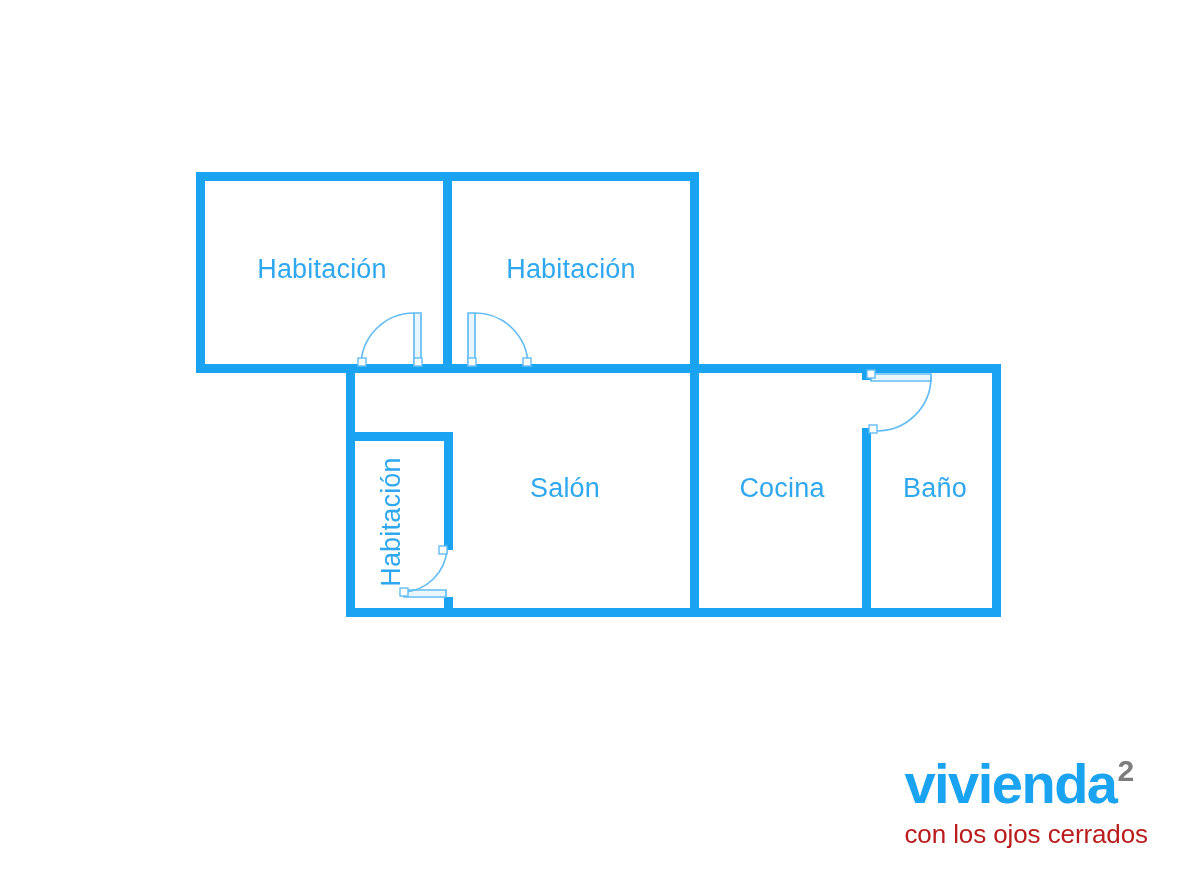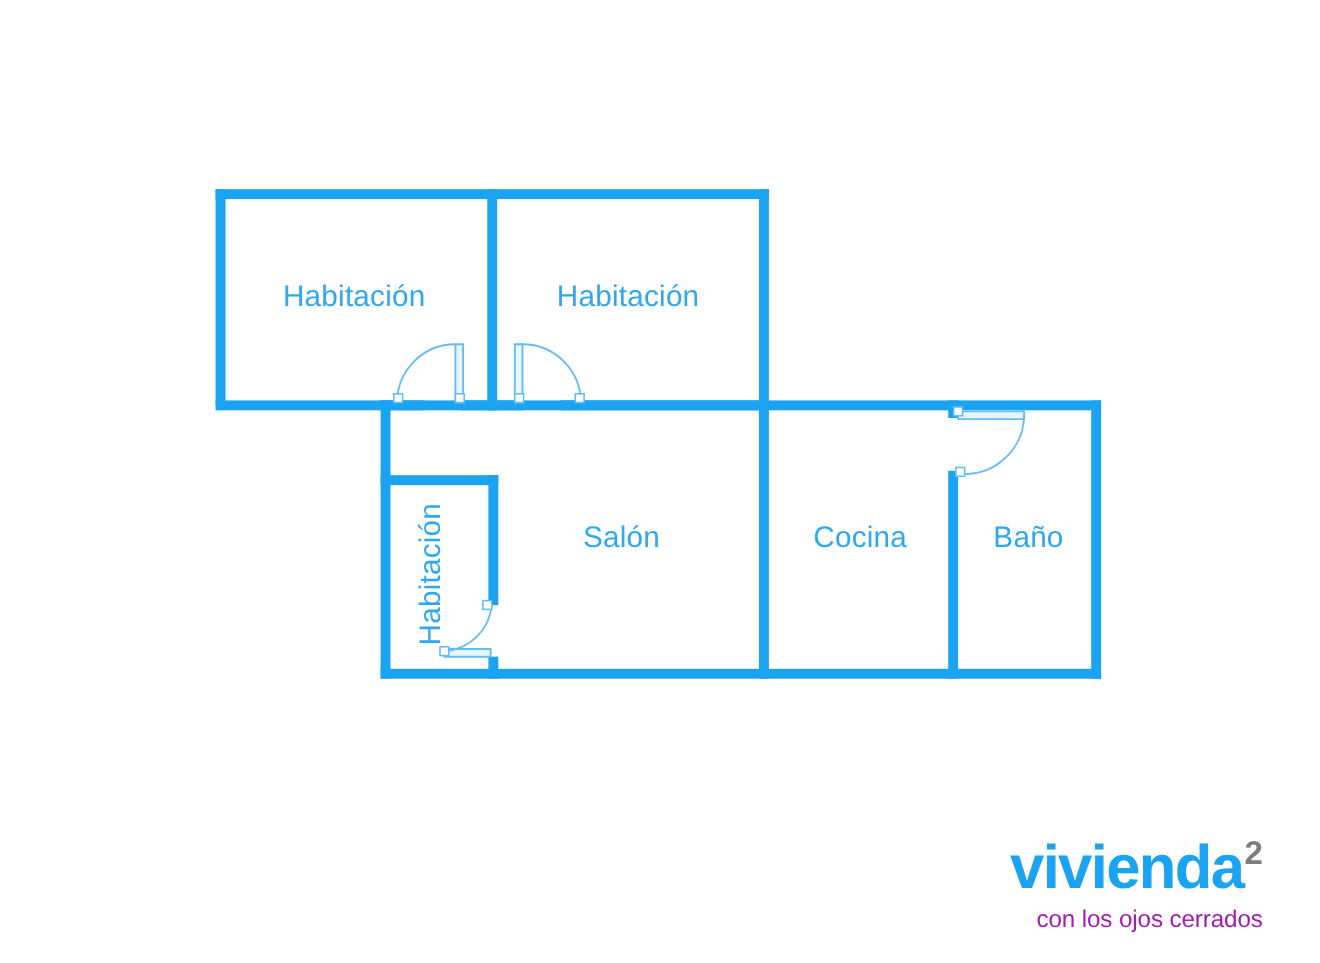--- a/index.html
+++ b/index.html
@@ -29,21 +29,20 @@
     font-size: 27px;
     fill: #2fa8ef;
     letter-spacing: 0.2px;
   }
 
   
   #brand-logo {
     position: absolute;
     right: 52px;
     bottom: 28px;
-    text-align: right;
     line-height: 1;
     user-select: none;
   }
   #brand-wordmark {
     font-family: "Liberation Sans", sans-serif;
     font-weight: bold;
     font-size: 56px;
     color: #19a3f0;
     letter-spacing: -1.5px;
     white-space: nowrap;
@@ -51,22 +50,22 @@
   }
   #brand-wordmark .sup {
     font-size: 30px;
     color: #7d7d7d;
     vertical-align: 22px;
     letter-spacing: 0;
     margin-left: 1px;
   }
   #brand-tagline {
     font-family: "Liberation Sans", sans-serif;
-    font-size: 22px;
-    color: #a21caf;
+    font-size: 26px;
+    color: #b91c1c;
     letter-spacing: -0.1px;
     white-space: nowrap;
     display: block;
     margin-top: 9px;
   }
 </style>
 </head>
 <body>
 
 <svg id="floorplan-canvas" viewBox="0 0 1200 875" xmlns="http://www.w3.org/2000/svg">

